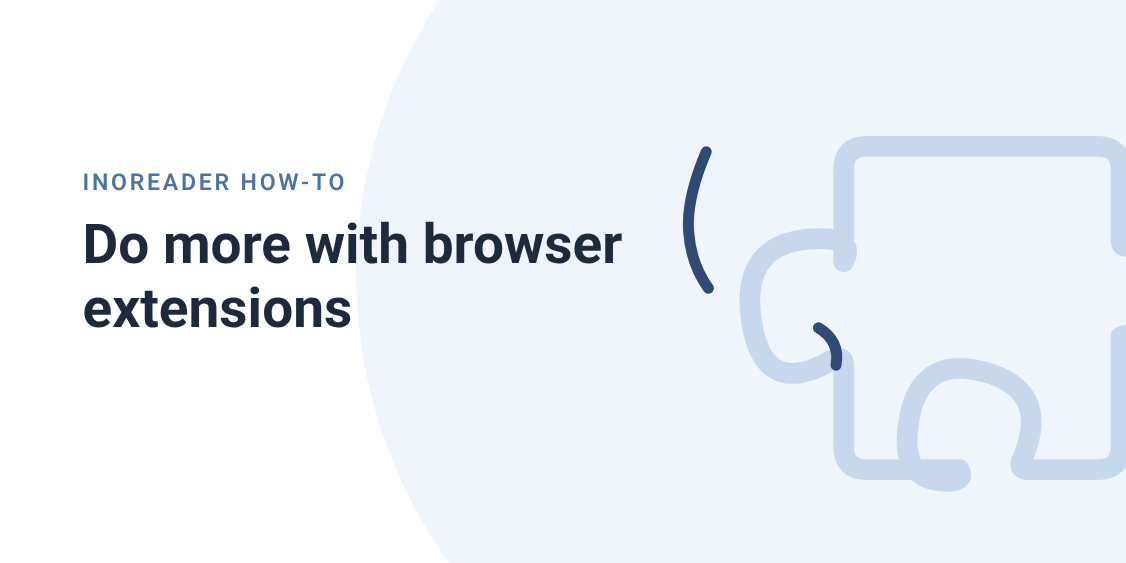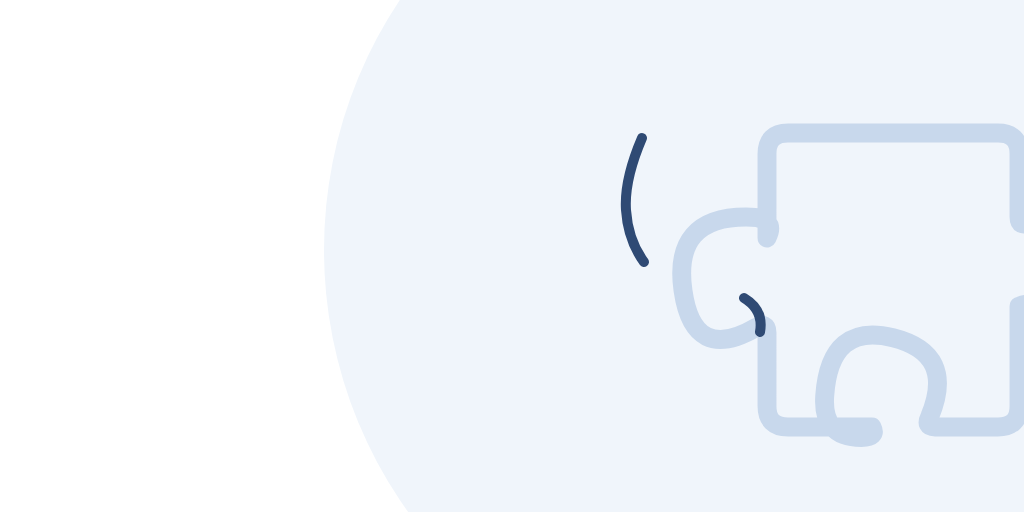--- a/index.html
+++ b/index.html
@@ -103,13 +103,15 @@
 
 <svg class="accent-stroke accent-left" viewBox="0 0 40 140">
   <path d="M 28 8 Q 10 50 12 80 Q 14 110 30 132" fill="none" stroke="#2f4a74" stroke-width="10" stroke-linecap="round"></path>
 </svg>
 
 <svg class="accent-stroke accent-mid" viewBox="0 0 40 50">
   <path d="M 10 8 Q 30 20 26 42" fill="none" stroke="#2f4a74" stroke-width="10" stroke-linecap="round"></path>
 </svg>
 
 <div class="content">
+  <div class="eyebrow">INOREADER HOW-TO</div>
+  <div class="headline">Do more with browser extensions</div>
 </div>
 
 </body></html>

